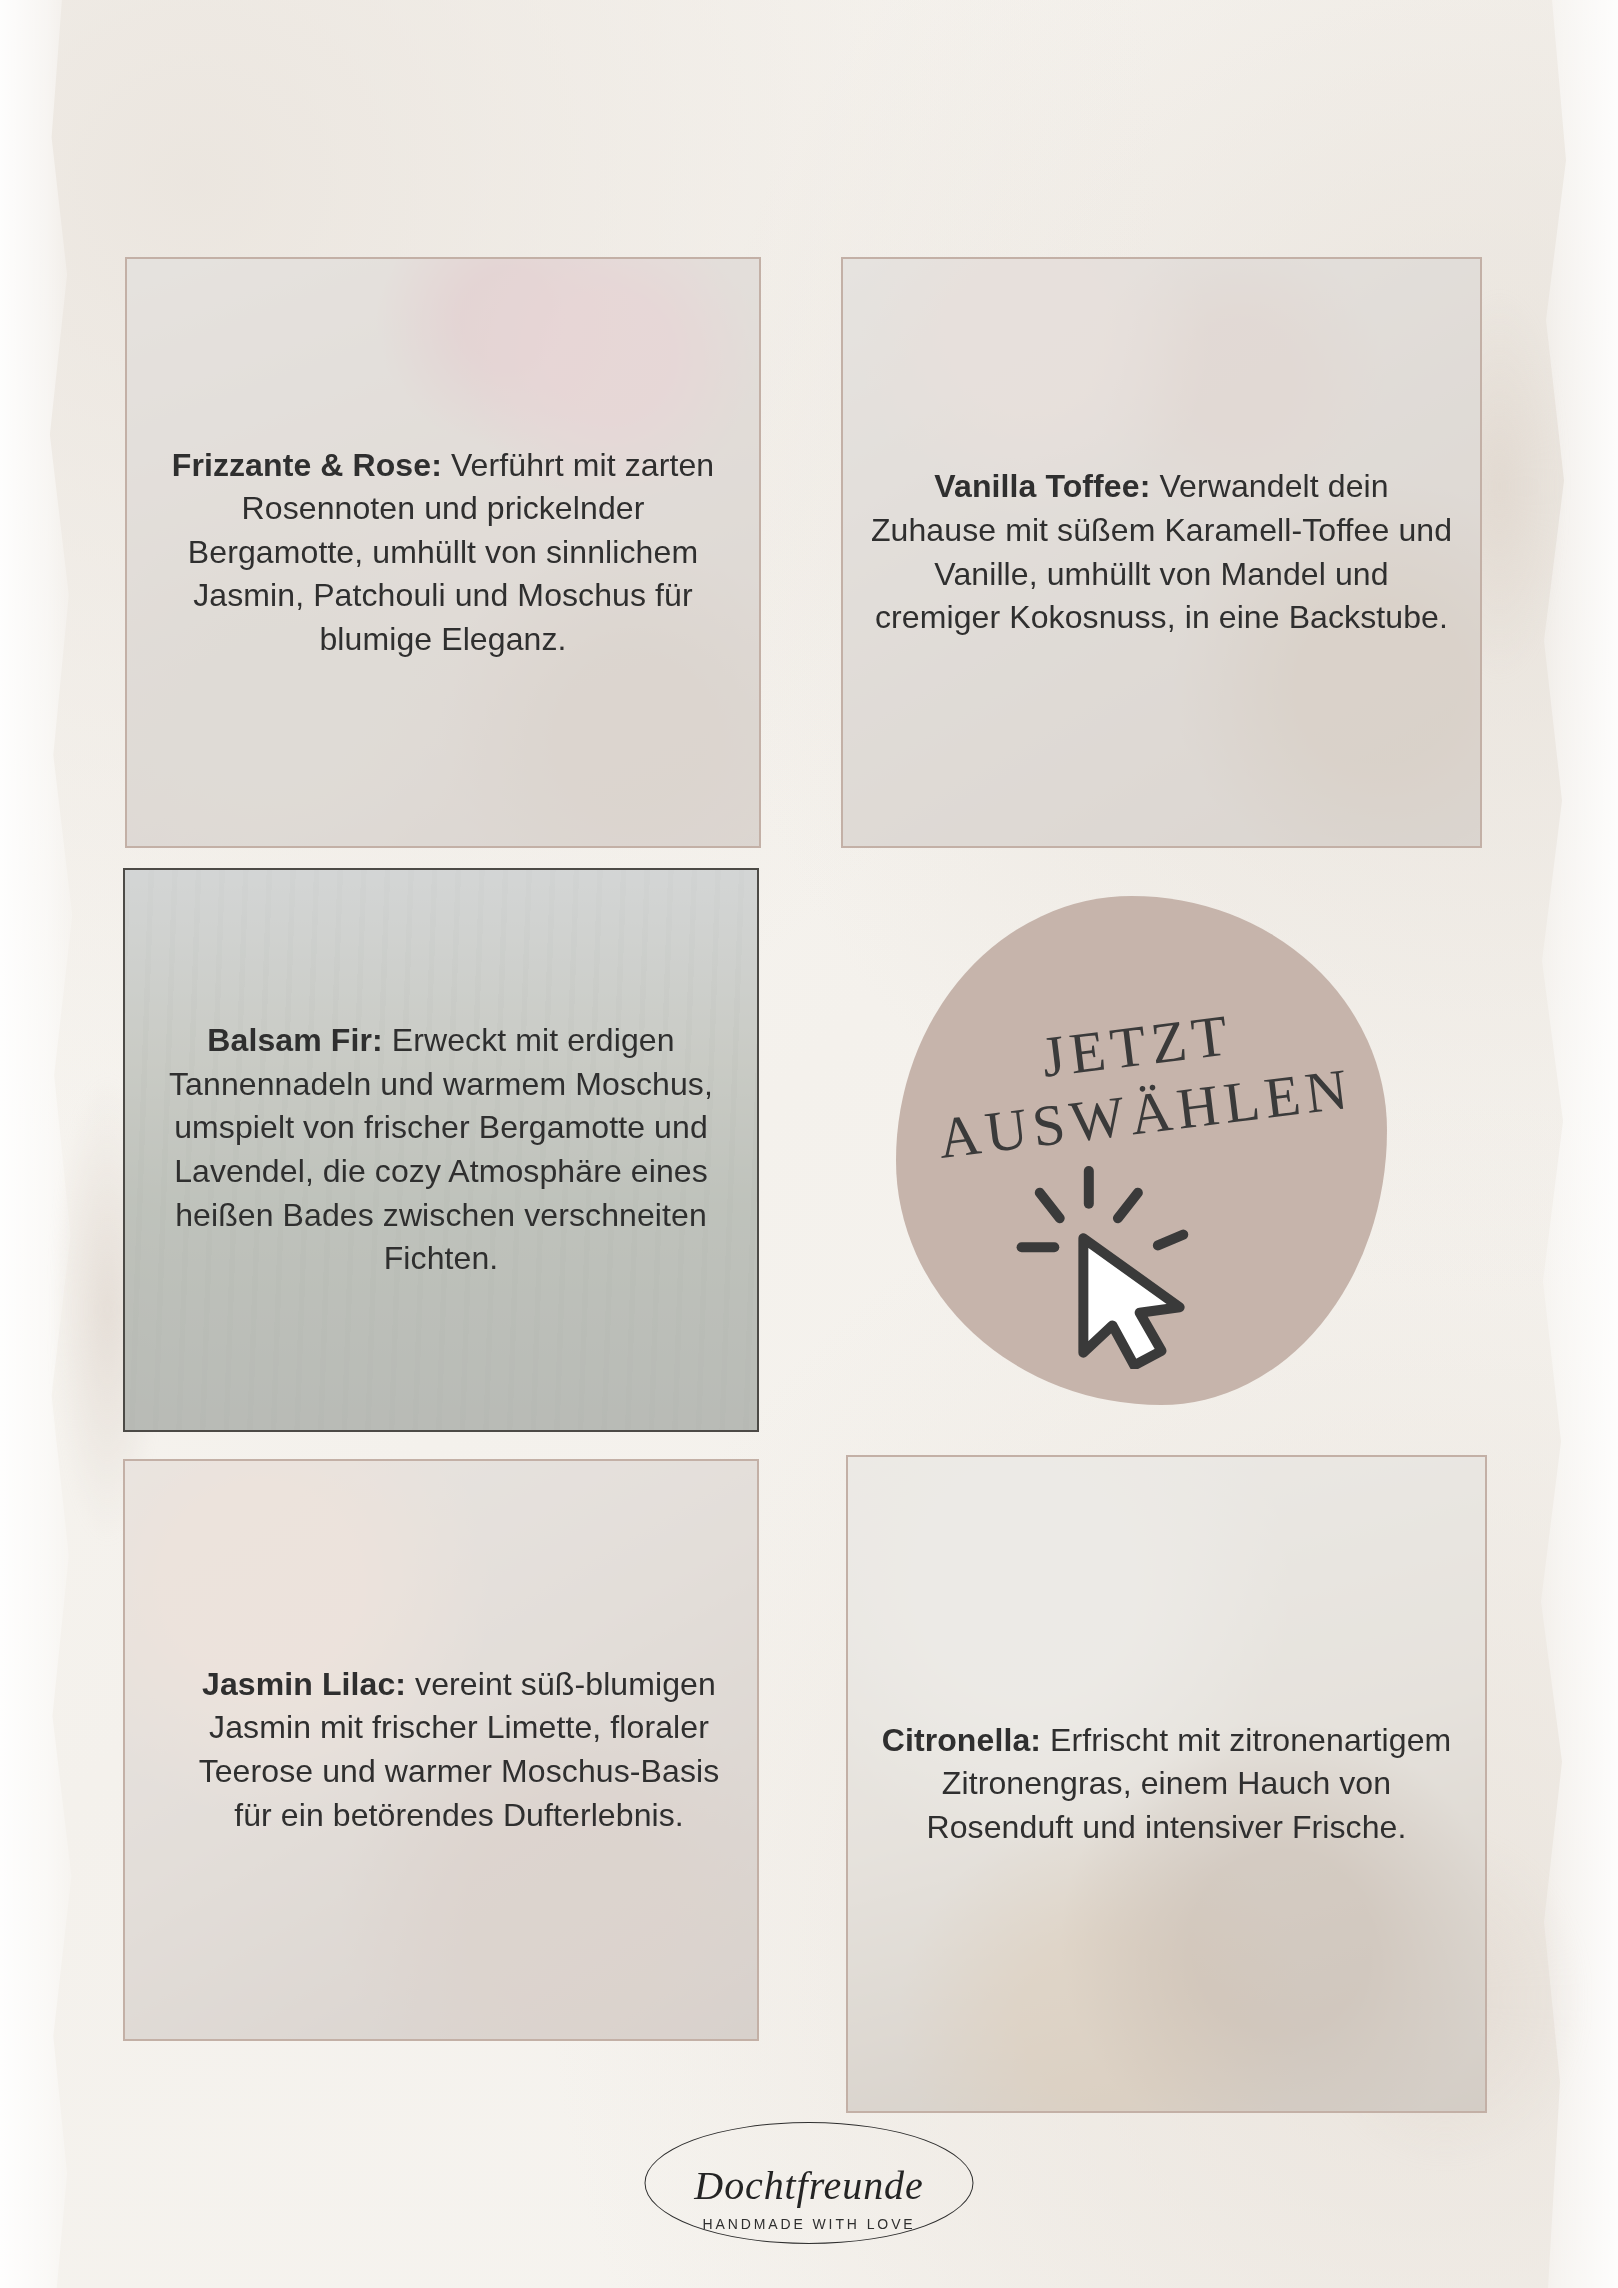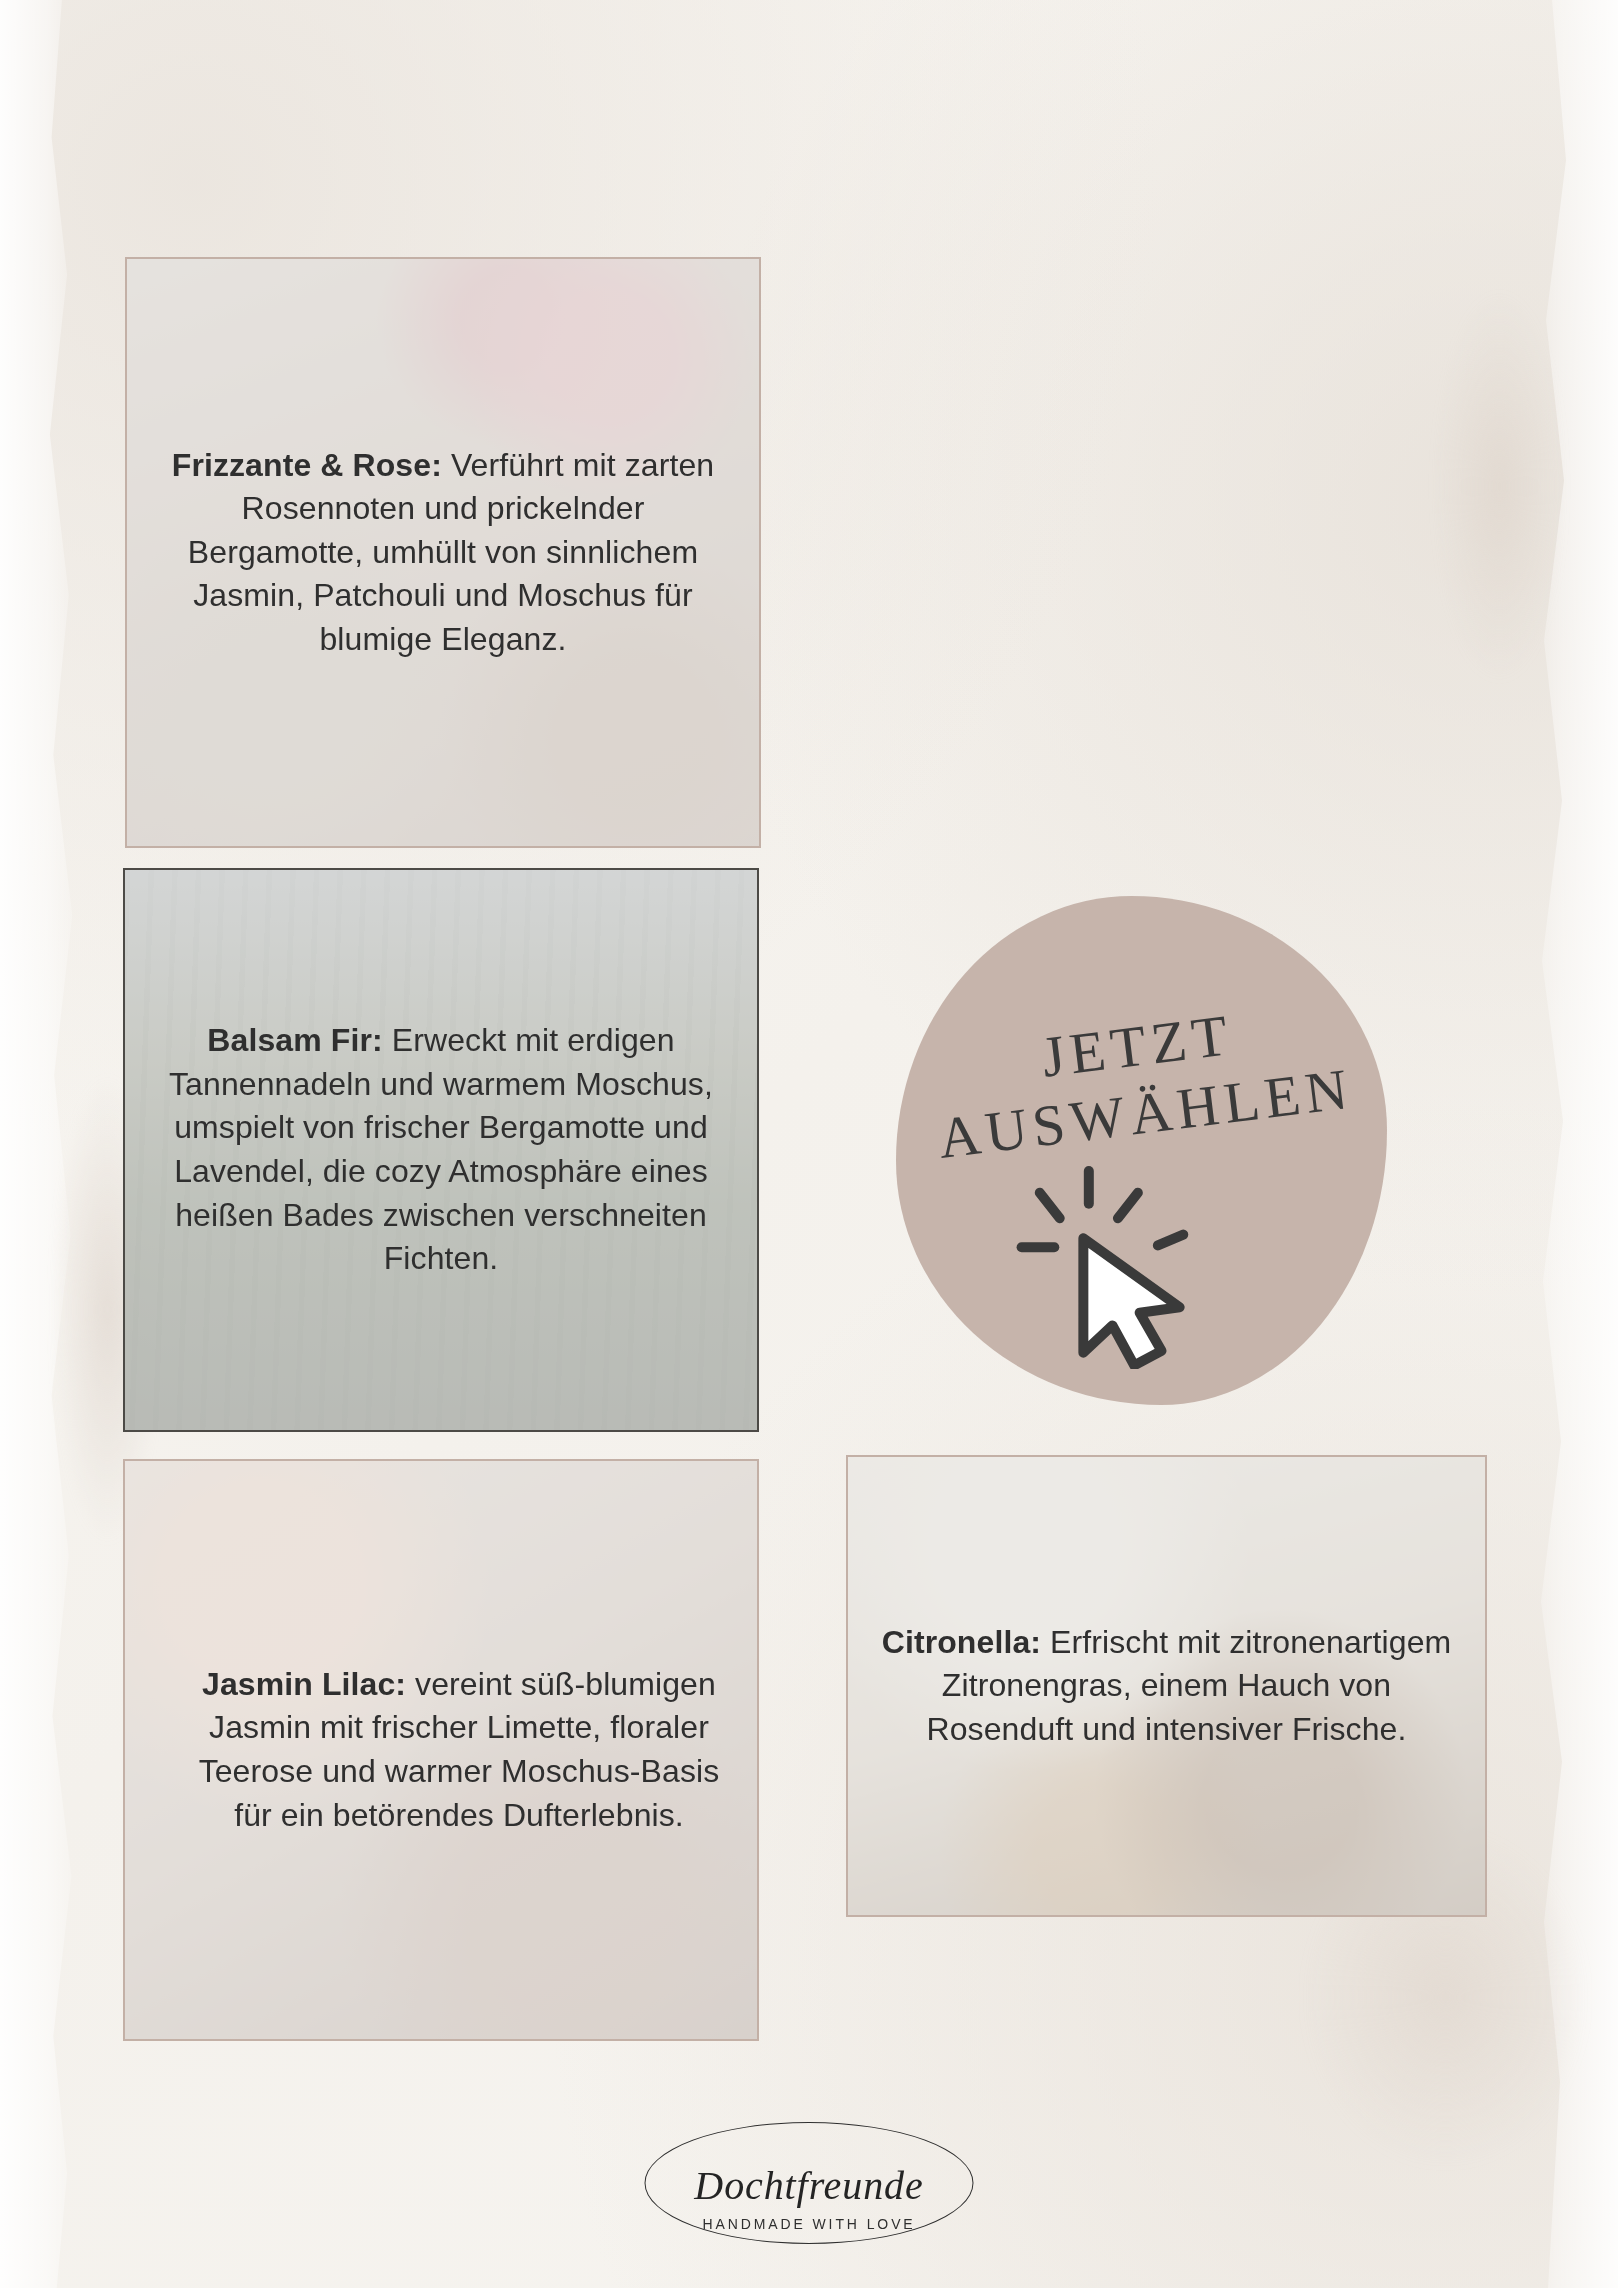--- a/index.html
+++ b/index.html
@@ -243,20 +243,27 @@
 
 
   <div class="card" style="left:125px; top:257px; width:636px; height:591px;">
     <div class="photo ph-roses"></div>
     <div class="wash"></div>
     <div class="card-text">
       <b>Frizzante &amp; Rose:</b><span> Verführt mit zarten Rosennoten und prickelnder Bergamotte, umhüllt von sinnlichem Jasmin, Patchouli und Moschus für blumige Eleganz.</span>
     </div>
   </div>
 
+  <div class="card" style="left:841px; top:257px; width:641px; height:591px;">
+    <div class="photo ph-vanilla"></div>
+    <div class="wash"></div>
+    <div class="card-text">
+      <b>Vanilla Toffee:</b><span> Verwandelt dein Zuhause mit süßem Karamell-Toffee und Vanille, umhüllt von Mandel und cremiger Kokosnuss, in eine Backstube.</span>
+    </div>
+  </div>
 
   <div class="card dark" style="left:123px; top:868px; width:636px; height:564px; border-color:#4c4a46;">
     <div class="photo ph-forest"></div>
     <div class="wash"></div>
     <div class="card-text">
       <b>Balsam Fir:</b><span> Erweckt mit erdigen Tannennadeln und warmem Moschus, umspielt von frischer Bergamotte und Lavendel, die cozy Atmosphäre eines heißen Bades zwischen verschneiten Fichten.</span>
     </div>
   </div>
 
   <div class="cta">
@@ -278,21 +285,21 @@
   </div>
 
   <div class="card" style="left:123px; top:1459px; width:636px; height:582px;padding-left:36px;">
     <div class="photo ph-jasmin"></div>
     <div class="wash"></div>
     <div class="card-text">
       <b>Jasmin Lilac:</b><span> vereint süß-blumigen Jasmin mit frischer Limette, floraler Teerose und warmer Moschus-Basis für ein betörendes Dufterlebnis.</span>
     </div>
   </div>
 
-  <div class="card" style="left:846px; top:1455px; width:641px; height:462px;">
+  <div class="card" style="left:846px; top:1455px; width:641px; height:658px;">
     <div class="photo ph-diffuser"></div>
     <div class="wash"></div>
     <div class="card-text">
       <b>Citronella:</b><span> Erfrischt mit zitronenartigem Zitronengras, einem Hauch von Rosenduft und intensiver Frische.</span>
     </div>
   </div>
 
   <div class="logo">
     <div class="logo-oval">
       <div class="logo-name">Dochtfreunde</div>

